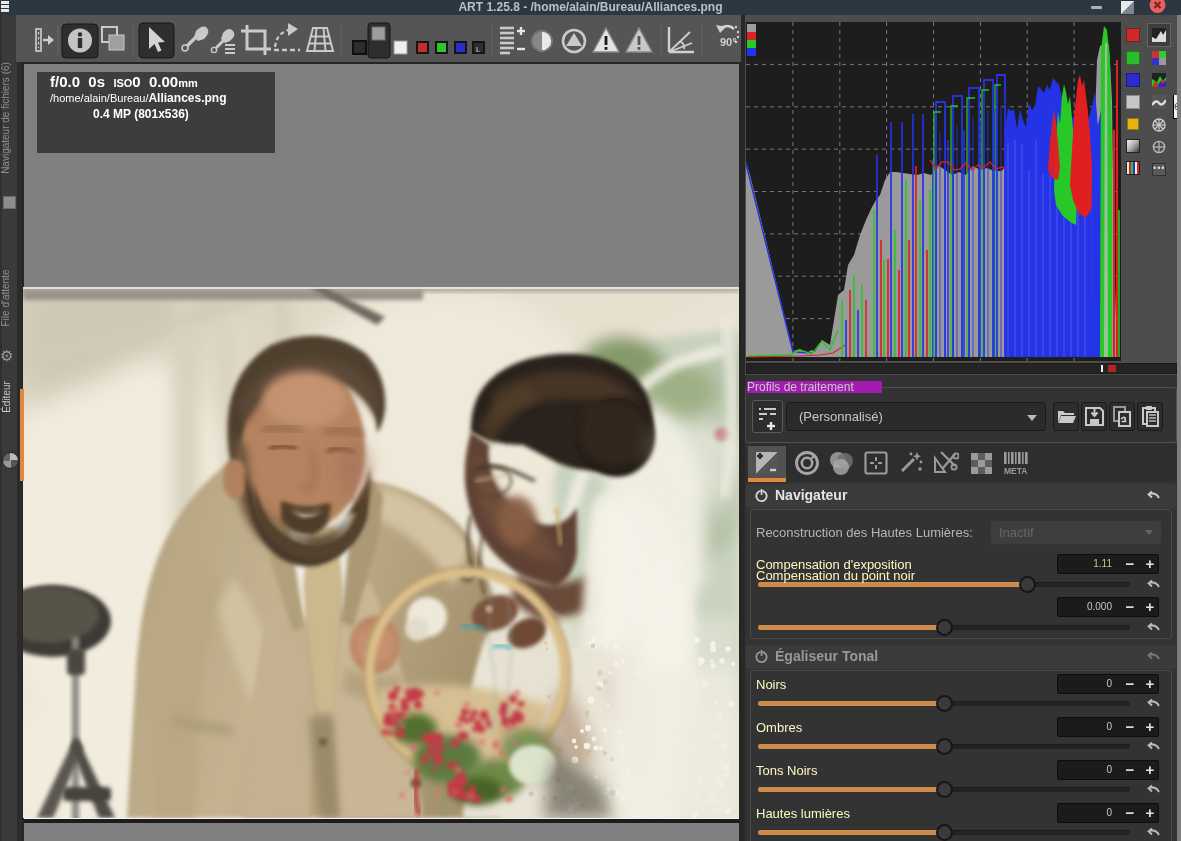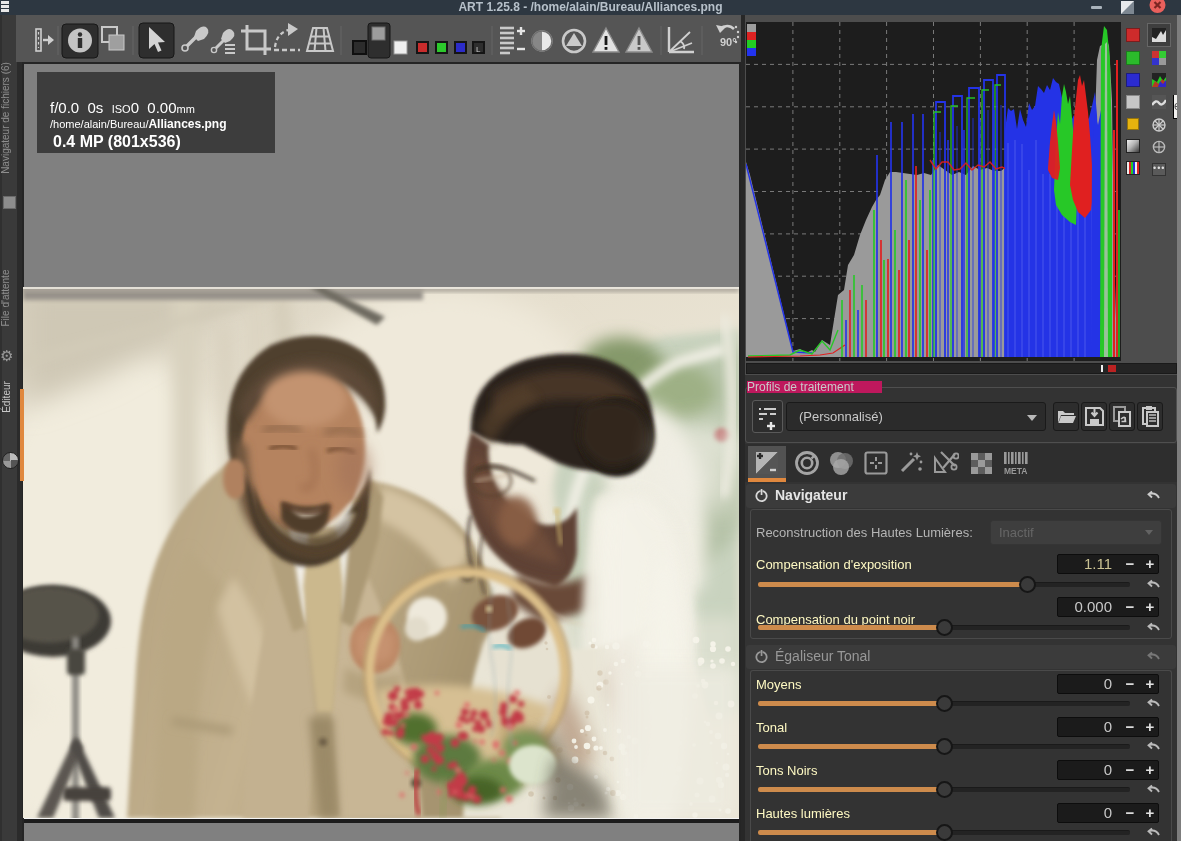--- a/index.html
+++ b/index.html
@@ -3,21 +3,21 @@
 <meta charset="utf-8">
 <style>
   * { margin:0; padding:0; box-sizing:border-box; }
   html,body { width:1181px; height:841px; overflow:hidden; background:#333333;
     font-family:"Liberation Sans", sans-serif; }
   .abs { position:absolute; }
   #root { position:relative; width:993px; height:841px; }
   .lbl { position:absolute; color:#fef9c3; font-size:13px; white-space:nowrap; }
   .spin { position:absolute; left:1057px; width:102px; height:20px; background:#1b1b1b;
     border:1px solid #0d0d0d; border-radius:2px; }
-  .spin .v { position:absolute; right:46px; top:0; font-size:15px; line-height:18px; color:#c8c8c8; }
+  .spin .v { position:absolute; right:46px; top:0; font-size:10px; line-height:18px; color:#c8c8c8; }
   .spin .m { position:absolute; left:62px; top:0; width:20px; text-align:center; color:#e2e2e2;
     font-size:15px; font-weight:bold; line-height:17px; }
   .spin .p { position:absolute; left:82px; top:0; width:20px; text-align:center; color:#e2e2e2;
     font-size:15px; font-weight:bold; line-height:18px; }
   .track { position:absolute; left:758px; width:372px; height:5px; background:#232323;
     border-radius:2px; border-top:1px solid #1a1a1a; }
   .fill { position:absolute; height:5px; background:#cd8b4c; border-radius:2px; top:-1px; left:0; }
   .knob { position:absolute; top:-7px; width:17px; height:17px; border-radius:50%;
     background:#3a3a3a; border:2px solid #161616; }
   .hdr { position:absolute; left:746px; width:430px; height:24px; background:#3b3b3b; border-radius:3px; }
@@ -597,23 +597,23 @@
         <path d="M640 260 Q664 330 660 430 Q656 490 648 531 L608 531 Q624 450 624 370 Q626 300 640 260 Z" fill="#f6f4ea" filter="url(#b8)" opacity="0.8"></path>
         <rect x="600" y="380" width="116" height="151" fill="#efede2" filter="url(#b8)" opacity="0.75"></rect>
         <path d="M636 150 Q672 128 706 144 L710 230 Q672 206 640 220 Z" fill="#f1efe5" filter="url(#b14)" opacity="0.7"></path>
         <rect x="0" y="0" width="716" height="2" fill="#f2efe6" opacity="0.8"></rect>
       </svg></div>
 
   <div class="abs" style="left:24px;top:818px;width:715px;height:1px;background:#f5f5f5;"></div>
   <div class="abs" style="left:24px;top:819px;width:715px;height:4px;background:#1c1c1c;"></div>
 
   <div class="abs" style="left:37px;top:72px;width:238px;height:81px;background:#3d3d3d;color:#ffffff;">
-    <div style="padding:1px 0 0 13px;font-size:15px;font-weight:normal;margin-top:26px;">f/0.0&nbsp; 0s&nbsp; <span style="font-size:11px;">ISO</span>0&nbsp; 0.00<span style="font-size:11px;">mm</span></div>
+    <div style="padding:1px 0 0 13px;font-size:15px;font-weight:bold;">f/0.0&nbsp; 0s&nbsp; <span style="font-size:11px;">ISO</span>0&nbsp; 0.00<span style="font-size:11px;">mm</span></div>
     <div style="padding:1px 0 0 13px;font-size:11px;">/home/alain/Bureau/<b style="font-size:12px;">Alliances.png</b></div>
-    <div style="padding:2px 1px 0 16px;font-size:16px;font-weight:bold;">0.4 MP (801x536)</div>
+    <div style="padding:2px 1px 0 16px;font-size:12px;font-weight:bold;margin-left:40px;">0.4 MP (801x536)</div>
   </div>
 
   <div class="abs" style="left:741px;top:15px;width:440px;height:826px;background:#333333;"></div>
   <div class="abs" style="left:741px;top:15px;width:4px;height:826px;background:#272727;"></div>
   <div class="abs" style="left:745px;top:15px;width:436px;height:360px;background:#4d4d4d;"></div>
 
   <div class="abs" id="histogram" style="left:746px;top:22px;width:375px;height:339px;"><svg width="375" height="339" viewBox="0 0 375 339">
         <rect width="375" height="339" fill="#1d1d1d"></rect>
         <g stroke="#8a8a8a" stroke-width="1" stroke-dasharray="4,4" opacity="0.85">
           <line x1="46.9" y1="0" x2="46.9" y2="339"></line>
@@ -762,21 +762,21 @@
     <div class="abs" style="left:1152px;top:163px;width:14px;height:13px;background:#5a5a5a;border:1px solid #333;color:#ddd;font-size:9px;letter-spacing:1px;line-height:9px;text-align:center;">•••</div>
   </div>
 
   <div class="abs" style="left:746px;top:363px;width:431px;height:11px;background:#242424;border:1px solid #1a1a1a;"></div>
   <div class="abs" style="left:1101px;top:365px;width:2px;height:7px;background:#eee;"></div>
   <div class="abs" style="left:1108px;top:365px;width:8px;height:7px;background:#b22;"></div>
 
   <div class="abs" style="left:1173px;top:95px;width:8px;height:24px;background:#f2f1ef;border-left:1px solid #000;border-bottom:1px solid #000;color:#555;font-size:12px;line-height:22px;">e</div>
 
   <div class="abs" style="left:745px;top:387px;width:432px;height:56px;border:1px solid #4f4f4f;border-radius:3px;"></div>
-  <div class="abs" style="left:747px;top:381px;width:135px;height:12px;background:#be185d;color:#c9c9c9;font-size:12px;line-height:12px;">Profils de traitement</div>
+  <div class="abs" style="left:747px;top:381px;width:135px;height:12px;background:#a21caf;color:#c9c9c9;font-size:12px;line-height:12px;">Profils de traitement</div>
   <div id="profile-row" class="abs">
     <div class="abs" style="left:752px;top:400px;width:31px;height:33px;background:#2d2d2d;border:1px solid #5a5a5a;border-radius:3px;">
       <svg width="29" height="31" viewBox="0 0 29 31">
         <g stroke="#cccccc" stroke-width="2">
           <line x1="6" y1="8" x2="8" y2="8"></line>
             <line x1="11" y1="8" x2="23" y2="8"></line>
           <line x1="6" y1="13" x2="14" y2="13"></line>
             <line x1="17" y1="13" x2="23" y2="13"></line>
           <line x1="6" y1="18" x2="10" y2="18"></line>
         </g>
@@ -938,62 +938,62 @@
         <span class="p">+</span>
       </div>
     <div class="track" style="top:582px;">
       <div class="fill" style="width:269px;"></div>
       <div class="knob" style="left:1019px;left:261px;"></div>
     </div>
     <svg class="undo" style="top:579px;" viewBox="0 0 14 12">
         <path d="M13 8 Q10 2 3 4 M6 1.5 L2.5 4.2 L6 7.5" fill="none" stroke="#bbbbbb" stroke-width="1.8"></path>
       </svg>
 
-    <div class="lbl" style="left:756px;top:612px;">Compensation du point noir</div>
+    <div class="lbl" style="left:756px;top:568px;">Compensation du point noir</div>
     <div class="spin" style="top:597px;">
         <span class="v">0.000</span>
         <span class="m">−</span>
         <span class="p">+</span>
       </div>
     <div class="track" style="top:625px;">
       <div class="fill" style="width:186px;"></div>
       <div class="knob" style="left:178px;"></div>
     </div>
     <svg class="undo" style="top:622px;" viewBox="0 0 14 12">
         <path d="M13 8 Q10 2 3 4 M6 1.5 L2.5 4.2 L6 7.5" fill="none" stroke="#bbbbbb" stroke-width="1.8"></path>
       </svg>
 
     <div class="hdr" style="top:645px;"></div>
     <svg class="abs" style="left:754px;top:649px;" width="15" height="15" viewBox="0 0 15 15">
       <circle cx="7.5" cy="8" r="5.2" fill="none" stroke="#999999" stroke-width="1.8"></circle>
       <rect x="6.6" y="0.5" width="1.9" height="6.5" fill="#3b3b3b"></rect>
       <rect x="6.7" y="1" width="1.7" height="6" fill="#999999"></rect>
     </svg>
-    <div class="abs" style="left:775px;top:648px;font-size:14px;font-weight:normal;color:#989898;white-space:nowrap;">Égaliseur Tonal</div>
+    <div class="abs" style="left:775px;top:648px;font-size:14px;font-weight:bold;color:#989898;white-space:nowrap;">Égaliseur Tonal</div>
     <svg class="undo" style="top:651px;" viewBox="0 0 14 12">
         <path d="M13 8 Q10 2 3 4 M6 1.5 L2.5 4.2 L6 7.5" fill="none" stroke="#777777" stroke-width="1.8"></path>
       </svg>
 
     <div class="frame" style="top:670px;height:171px;border-bottom:none;border-bottom-left-radius:0;border-bottom-right-radius:0;"></div>
 
-    <div class="lbl" style="left:756px;top:677px;">Moyens</div>
+    <div class="lbl" style="left:756px;top:677px;">Noirs</div>
     <div class="spin" style="top:674px;">
         <span class="v">0</span>
         <span class="m">−</span>
         <span class="p">+</span>
       </div>
     <div class="track" style="top:701px;">
       <div class="fill" style="width:186px;"></div>
       <div class="knob" style="left:178px;"></div>
     </div>
     <svg class="undo" style="top:698px;" viewBox="0 0 14 12">
         <path d="M13 8 Q10 2 3 4 M6 1.5 L2.5 4.2 L6 7.5" fill="none" stroke="#bbbbbb" stroke-width="1.8"></path>
       </svg>
 
-    <div class="lbl" style="left:756px;top:720px;">Tonal</div>
+    <div class="lbl" style="left:756px;top:720px;">Ombres</div>
     <div class="spin" style="top:717px;">
         <span class="v">0</span>
         <span class="m">−</span>
         <span class="p">+</span>
       </div>
     <div class="track" style="top:744px;">
       <div class="fill" style="width:186px;"></div>
       <div class="knob" style="left:178px;"></div>
     </div>
     <svg class="undo" style="top:741px;" viewBox="0 0 14 12">

